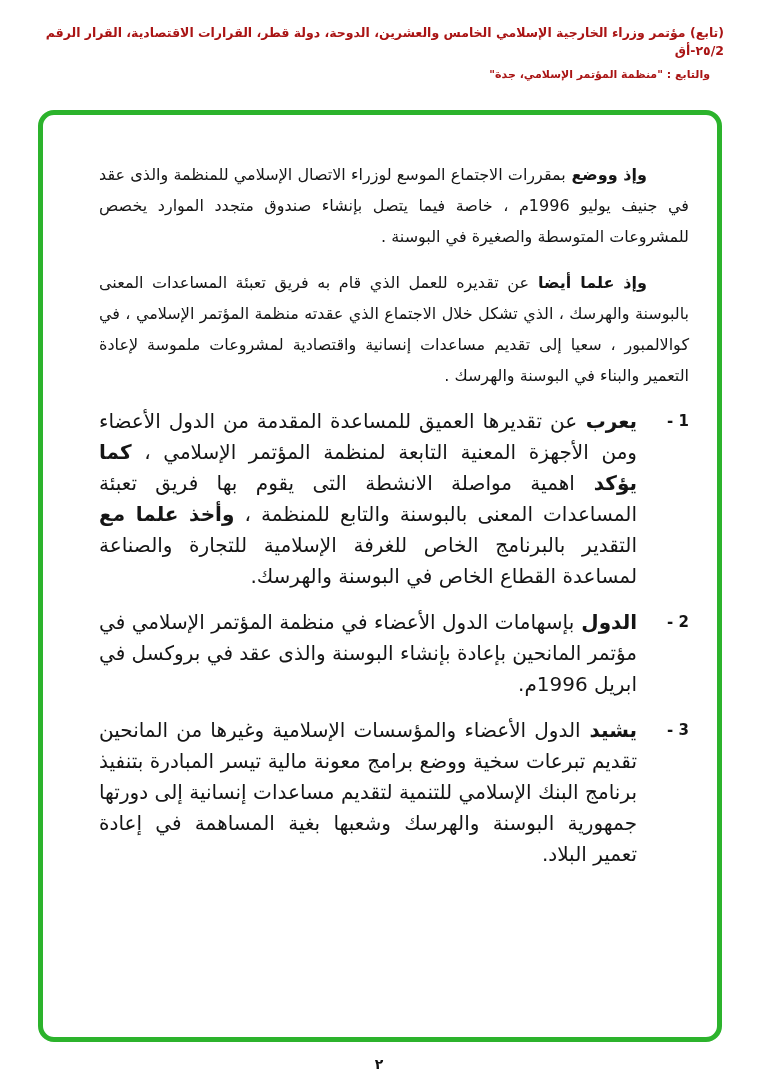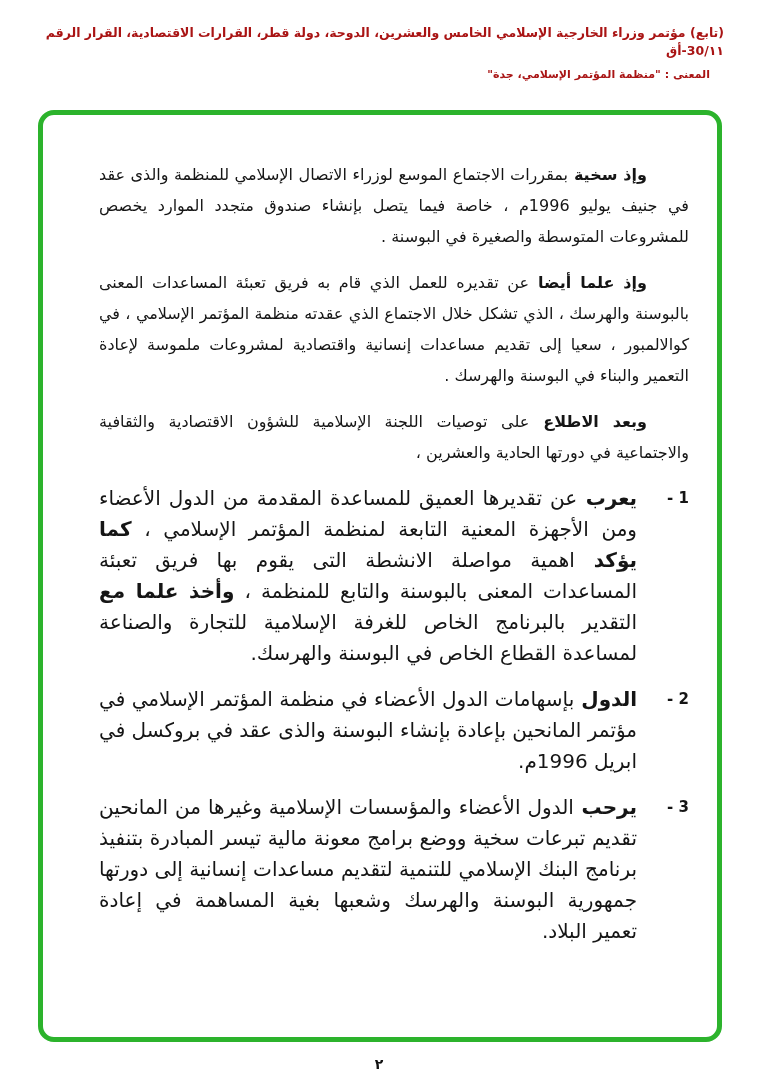--- a/index.html
+++ b/index.html
@@ -86,42 +86,41 @@
     font-weight: bold;
     color: #111111;
   }
 </style>
 </head>
 <body>
 
 <div class="page">
 
   <div class="header">
-    <div class="header-line1">(تابع) مؤتمر وزراء الخارجية الإسلامي الخامس والعشرين، الدوحة، دولة قطر، القرارات الاقتصادية، القرار الرقم 30/١١-أق</div>
+    <div class="header-line1">(تابع) مؤتمر وزراء الخارجية الإسلامي الخامس والعشرين، الدوحة، دولة قطر، القرارات الاقتصادية، القرار الرقم ٢٥/2-أق</div>
     <div class="header-line2">
-      <span>المعنى :</span>
+      <span>والتابع :</span>
       <span>"منظمة المؤتمر الإسلامي، جدة"</span>
     </div>
   </div>
 
   <div class="frame"></div>
 
   <div class="content">
-      <p class="para"><span class="b">وإذ سخية </span><span>بمقررات الاجتماع الموسع لوزراء الاتصال الإسلامي للمنظمة والذى عقد في جنيف يوليو 1996م ، خاصة فيما يتصل بإنشاء صندوق متجدد الموارد يخصص للمشروعات المتوسطة والصغيرة في البوسنة .</span></p>
+      <p class="para"><span class="b">وإذ ووضع </span><span>بمقررات الاجتماع الموسع لوزراء الاتصال الإسلامي للمنظمة والذى عقد في جنيف يوليو 1996م ، خاصة فيما يتصل بإنشاء صندوق متجدد الموارد يخصص للمشروعات المتوسطة والصغيرة في البوسنة .</span></p>
       <p class="para"><span class="b">وإذ علما أيضا </span><span>عن تقديره للعمل الذي قام به فريق تعبئة المساعدات المعنى بالبوسنة والهرسك ، الذي تشكل خلال الاجتماع الذي عقدته منظمة المؤتمر الإسلامي ، في كوالالمبور ، سعيا إلى تقديم مساعدات إنسانية واقتصادية لمشروعات ملموسة لإعادة التعمير والبناء في البوسنة والهرسك .</span></p>
-      <p class="para"><span class="b">وبعد الاطلاع </span><span>على توصيات اللجنة الإسلامية للشؤون الاقتصادية والثقافية والاجتماعية في دورتها الحادية والعشرين ،</span></p>
       <div class="item">
         <div class="num">1 -</div>
         <div class="txt"><span class="b">يعرب </span><span>عن تقديرها العميق للمساعدة المقدمة من الدول الأعضاء ومن الأجهزة المعنية التابعة لمنظمة المؤتمر الإسلامي ، </span><span class="b">كما يؤكد </span><span>اهمية مواصلة الانشطة التى يقوم بها فريق تعبئة المساعدات المعنى بالبوسنة والتابع للمنظمة ، </span><span class="b">وأخذ علما مع </span><span>التقدير بالبرنامج الخاص للغرفة الإسلامية للتجارة والصناعة لمساعدة القطاع الخاص في البوسنة والهرسك.</span></div>
       </div>
       <div class="item">
         <div class="num">2 -</div>
         <div class="txt"><span class="b">الدول </span><span>بإسهامات الدول الأعضاء في منظمة المؤتمر الإسلامي في مؤتمر المانحين بإعادة بإنشاء البوسنة والذى عقد في بروكسل في ابريل 1996م.</span></div>
       </div>
       <div class="item">
         <div class="num">3 -</div>
-        <div class="txt"><span class="b">يرحب </span><span>الدول الأعضاء والمؤسسات الإسلامية وغيرها من المانحين تقديم تبرعات سخية ووضع برامج معونة مالية تيسر المبادرة بتنفيذ برنامج البنك الإسلامي للتنمية لتقديم مساعدات إنسانية إلى دورتها جمهورية البوسنة والهرسك وشعبها بغية المساهمة في إعادة تعمير البلاد.</span></div>
+        <div class="txt"><span class="b">يشيد </span><span>الدول الأعضاء والمؤسسات الإسلامية وغيرها من المانحين تقديم تبرعات سخية ووضع برامج معونة مالية تيسر المبادرة بتنفيذ برنامج البنك الإسلامي للتنمية لتقديم مساعدات إنسانية إلى دورتها جمهورية البوسنة والهرسك وشعبها بغية المساهمة في إعادة تعمير البلاد.</span></div>
       </div>
     </div>
 
   <div class="pagenum">٢</div>
 
 </div>
 
 </body></html>

